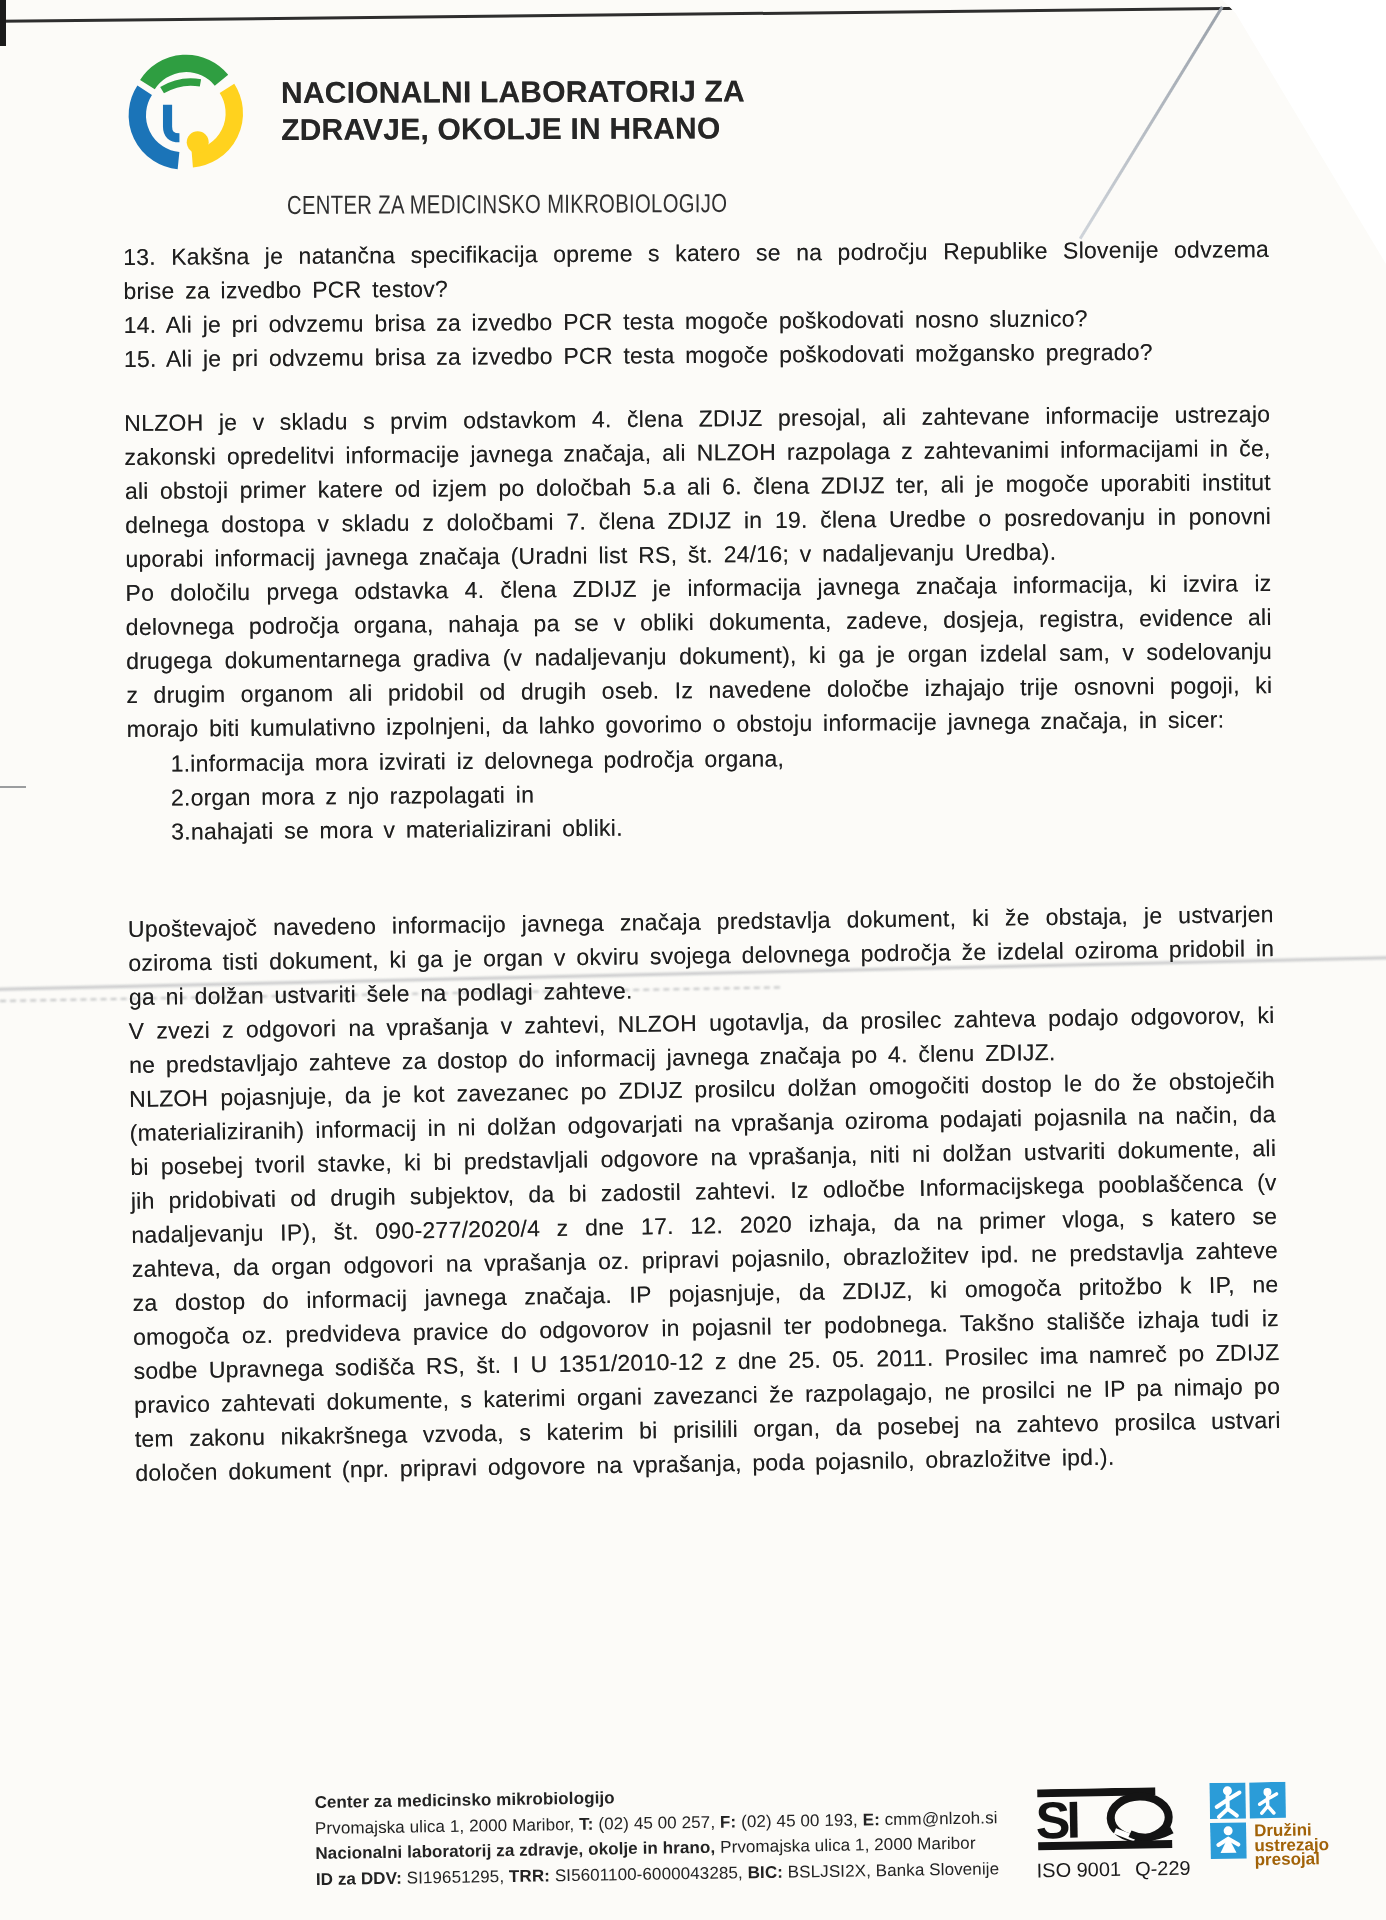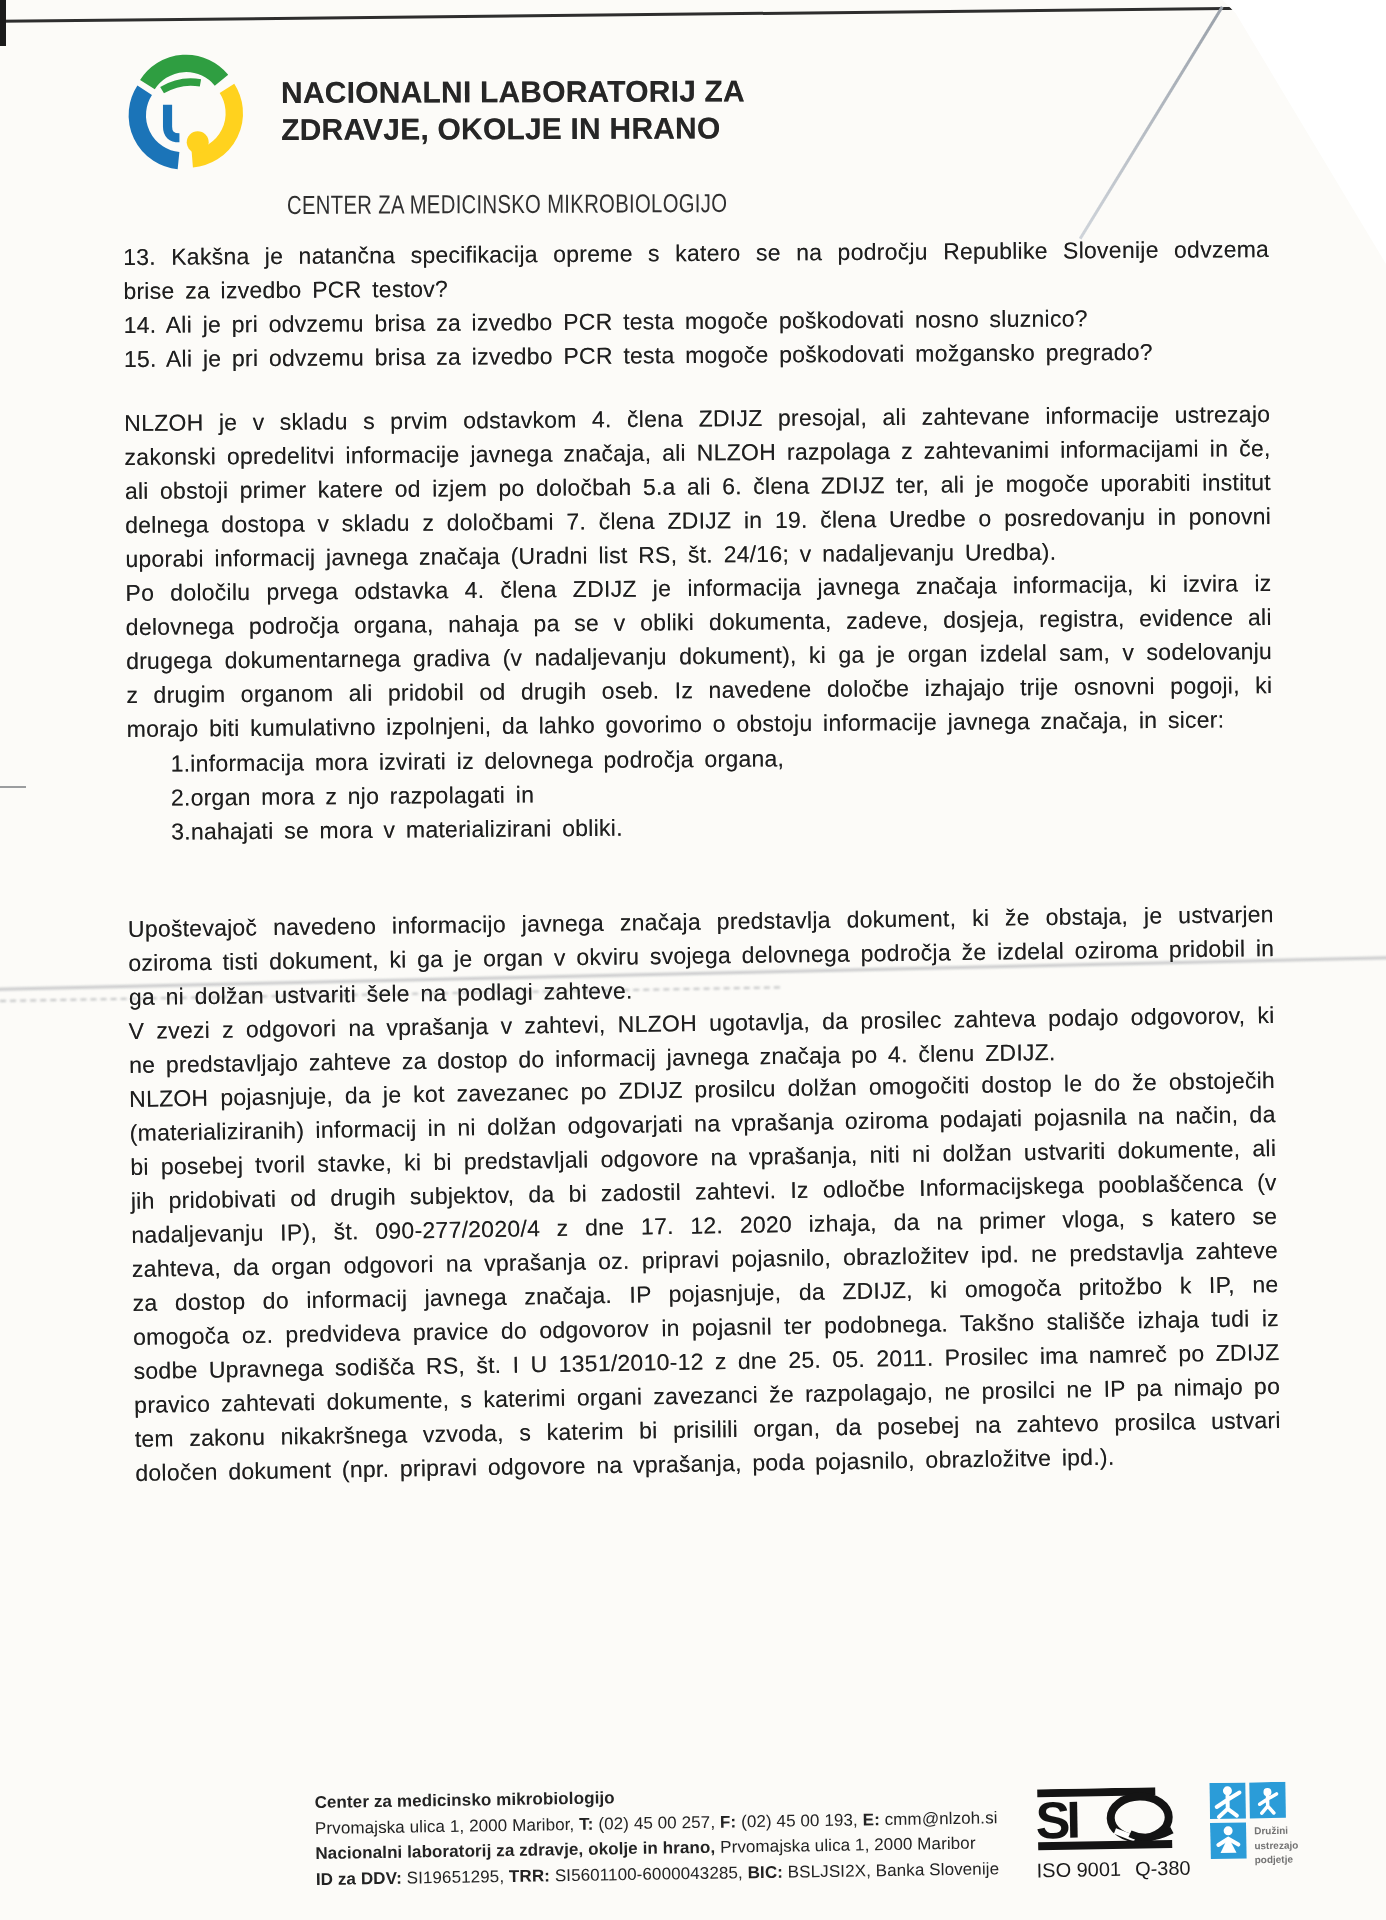--- a/index.html
+++ b/index.html
@@ -54,22 +54,22 @@
   .olist .li{padding-left:44px;text-align:left;}
   
   .footer-left{position:absolute;left:316px;top:1790px;width:720px;font-size:17px;
     line-height:25.5px;color:#232323;transform:rotate(-0.9deg);
     transform-origin:left bottom;letter-spacing:0.1px;}
   .footer-left .b{font-weight:bold;}
   .siq{position:absolute;left:1036px;top:1788px;transform:rotate(-1deg);color:#141414;}
   .siq-labels{display:flex;justify-content:space-between;width:154px;margin-top:4px;
     font-size:20px;color:#1a1a1a;}
   .dpp{position:absolute;left:1210px;top:1782px;transform:rotate(-1deg);}
-  .dpp-text{position:absolute;left:44px;top:42px;font-size:10px;line-height:14.5px;
-    font-weight:bold;color:#737373;}
+  .dpp-text{position:absolute;left:44px;top:42px;font-size:17px;line-height:14.5px;
+    font-weight:bold;color:#a16207;}
 </style>
 </head>
 <body>
 
 <div class="page">
 
   <div class="top-edge-line"></div>
   <div class="corner-black-bar"></div>
   <div class="left-edge-mark"></div>
   <div class="corner-highlight"></div>
@@ -126,21 +126,21 @@
     <svg width="160" height="62" viewBox="0 0 160 62">
       <rect x="2" y="0" width="118" height="8" fill="#141414"></rect>
       <text x="0" y="49" font-family="Liberation Sans, sans-serif" font-size="52" font-weight="bold" letter-spacing="-4" fill="#141414">SI</text>
       <ellipse cx="104" cy="30" rx="29" ry="21" fill="none" stroke="#141414" stroke-width="8"></ellipse>
       <path d="M79,43 L99,51" stroke="#ffffff" stroke-width="6"></path>
       <path d="M94,46 Q112,55 136,43" fill="none" stroke="#141414" stroke-width="7"></path>
       <rect x="2" y="53" width="134" height="8" fill="#141414"></rect>
     </svg>
     <div class="siq-labels">
       <span>ISO 9001</span>
-      <span>Q-380</span>
+      <span>Q-229</span>
     </div>
   </div>
 
   <div class="dpp">
     <svg width="126" height="78" viewBox="0 0 126 78">
       <rect x="0" y="0" width="36" height="36" fill="#2b9cd8"></rect>
       <rect x="40" y="0" width="36" height="36" fill="#2b9cd8"></rect>
       <rect x="0" y="40" width="36" height="36" fill="#2b9cd8"></rect>
       <g stroke="#ffffff" stroke-width="4" stroke-linecap="round" fill="none">
         <circle cx="18" cy="8" r="4.5" fill="#ffffff" stroke="none"></circle>
@@ -152,17 +152,17 @@
       </g>
       <g stroke="#ffffff" stroke-width="4" stroke-linecap="round">
         <circle cx="18" cy="48" r="4.5" fill="#ffffff" stroke="none"></circle>
         <path d="M18,54 L10,70 L26,70 Z" fill="#ffffff" stroke="none"></path>
         <path d="M18,56 L8,62 M18,56 L28,62" fill="none"></path>
       </g>
     </svg>
     <div class="dpp-text">
       <div>Družini</div>
       <div>ustrezajo</div>
-      <div>podjetje</div>
+      <div>presojal</div>
     </div>
   </div>
 
 </div>
 
 </body></html>

